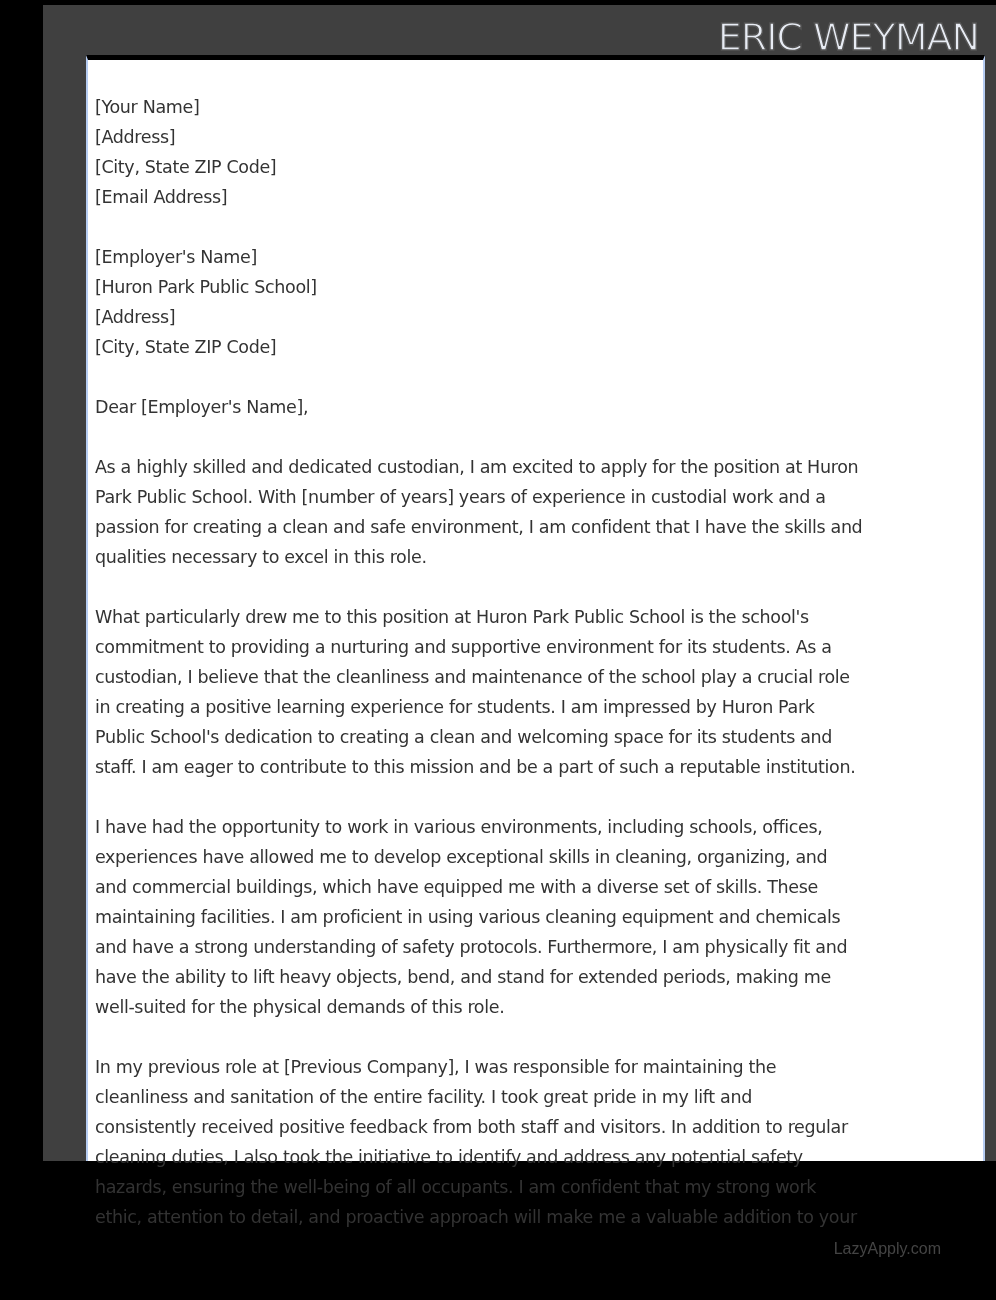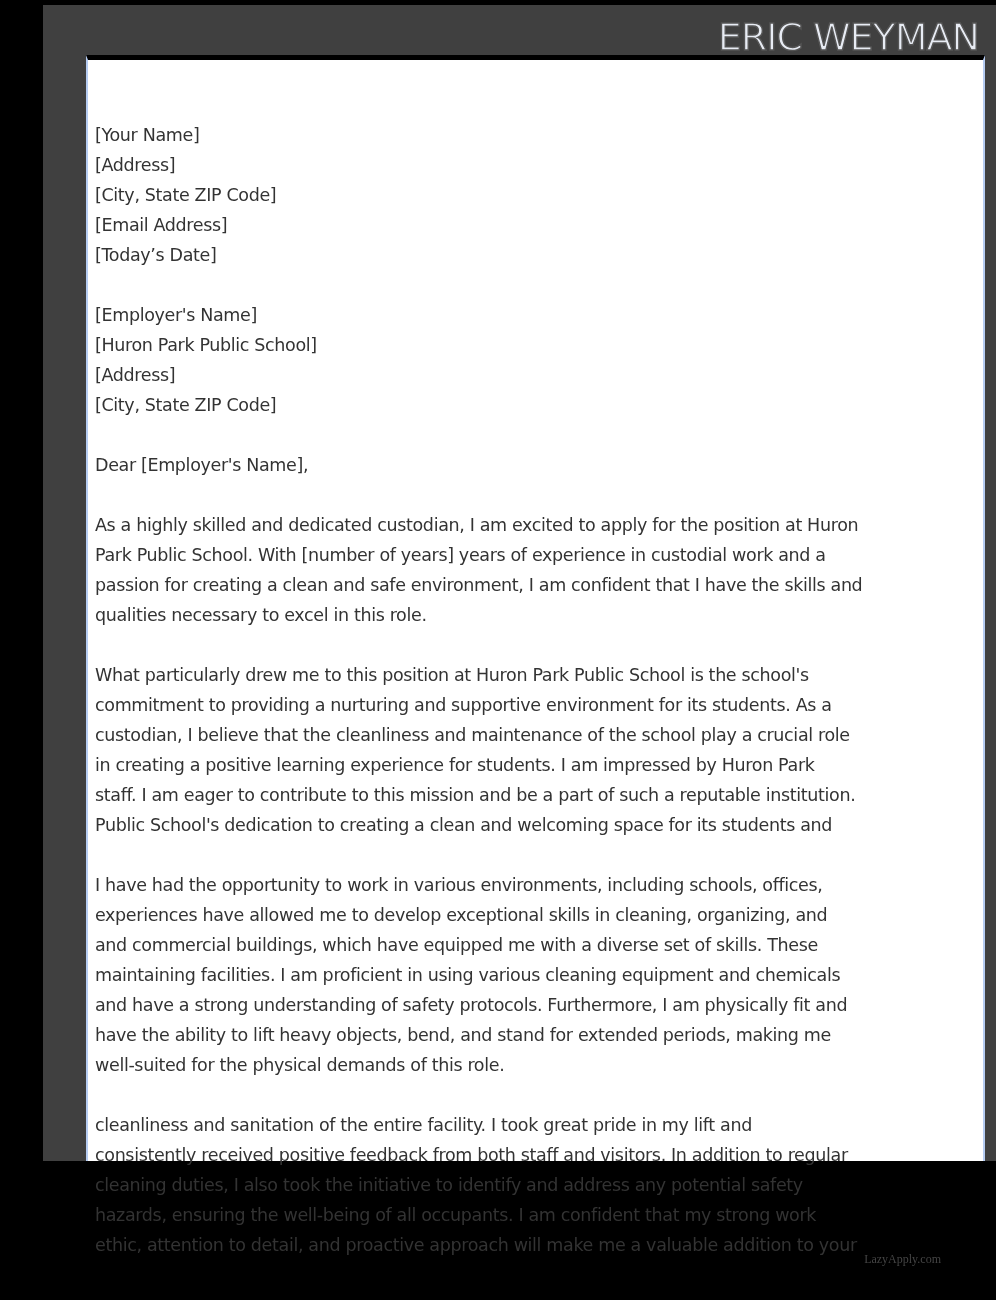--- a/index.html
+++ b/index.html
@@ -30,42 +30,41 @@
       box-sizing: border-box;
     }
     .letter {
       position: absolute; left: 95px; top: 92px; width: 810px;
       font-family: "DejaVu Sans", sans-serif;
       font-size: 17.5px; line-height: 30px; color: #333;
       letter-spacing: -0.35px;
       z-index: 2;
     }
     .line { white-space: nowrap; height: 30px; }
-    .block { margin-bottom: 30px; margin-top: 28px; }
+    .block { margin-bottom: 30px; }
     .watermark {
       position: absolute; right: 55px; top: 1240px;
-      font-family: Liberation Serif, serif;
-      font-size: 12px; color: #444; z-index: 3; margin-top: 12px;
+      font-family: Liberation Sans, sans-serif;
+      font-size: 16px; color: #444; z-index: 3;
     }
   </style>
 </head>
 <body>
 
 <div class="page">
   <div class="name-title">ERIC WEYMAN</div>
   <div class="card"></div>
 </div>
 
 <div class="letter">
   <div class="block">
     <div class="line">[Your Name]</div>
     <div class="line">[Address]</div>
     <div class="line">[City, State ZIP Code]</div>
     <div class="line">[Email Address]</div>
-    <div class="line">[Today’s Date]</div>
   </div>
   <div class="block">
     <div class="line">[Employer's Name]</div>
     <div class="line">[Huron Park Public School]</div>
     <div class="line">[Address]</div>
     <div class="line">[City, State ZIP Code]</div>
   </div>
   <div class="block">
     <div class="line">Dear [Employer's Name],</div>
   </div>
@@ -73,33 +72,34 @@
     <div class="line">As a highly skilled and dedicated custodian, I am excited to apply for the position at Huron</div>
     <div class="line">Park Public School. With [number of years] years of experience in custodial work and a</div>
     <div class="line">passion for creating a clean and safe environment, I am confident that I have the skills and</div>
     <div class="line">qualities necessary to excel in this role.</div>
   </div>
   <div class="block">
     <div class="line">What particularly drew me to this position at Huron Park Public School is the school's</div>
     <div class="line">commitment to providing a nurturing and supportive environment for its students. As a</div>
     <div class="line">custodian, I believe that the cleanliness and maintenance of the school play a crucial role</div>
     <div class="line">in creating a positive learning experience for students. I am impressed by Huron Park</div>
+    <div class="line">Public School's dedication to creating a clean and welcoming space for its students and</div>
     <div class="line">staff. I am eager to contribute to this mission and be a part of such a reputable institution.</div>
-    <div class="line">Public School's dedication to creating a clean and welcoming space for its students and</div>
   </div>
   <div class="block">
     <div class="line">I have had the opportunity to work in various environments, including schools, offices,</div>
     <div class="line">experiences have allowed me to develop exceptional skills in cleaning, organizing, and</div>
     <div class="line">and commercial buildings, which have equipped me with a diverse set of skills. These</div>
     <div class="line">maintaining facilities. I am proficient in using various cleaning equipment and chemicals</div>
     <div class="line">and have a strong understanding of safety protocols. Furthermore, I am physically fit and</div>
     <div class="line">have the ability to lift heavy objects, bend, and stand for extended periods, making me</div>
     <div class="line">well-suited for the physical demands of this role.</div>
   </div>
   <div class="block">
+    <div class="line">In my previous role at [Previous Company], I was responsible for maintaining the</div>
     <div class="line">cleanliness and sanitation of the entire facility. I took great pride in my lift and</div>
     <div class="line">consistently received positive feedback from both staff and visitors. In addition to regular</div>
     <div class="line">cleaning duties, I also took the initiative to identify and address any potential safety</div>
     <div class="line">hazards, ensuring the well-being of all occupants. I am confident that my strong work</div>
     <div class="line">ethic, attention to detail, and proactive approach will make me a valuable addition to your</div>
   </div>
 </div>
 
 <div class="watermark">LazyApply.com</div>
 

